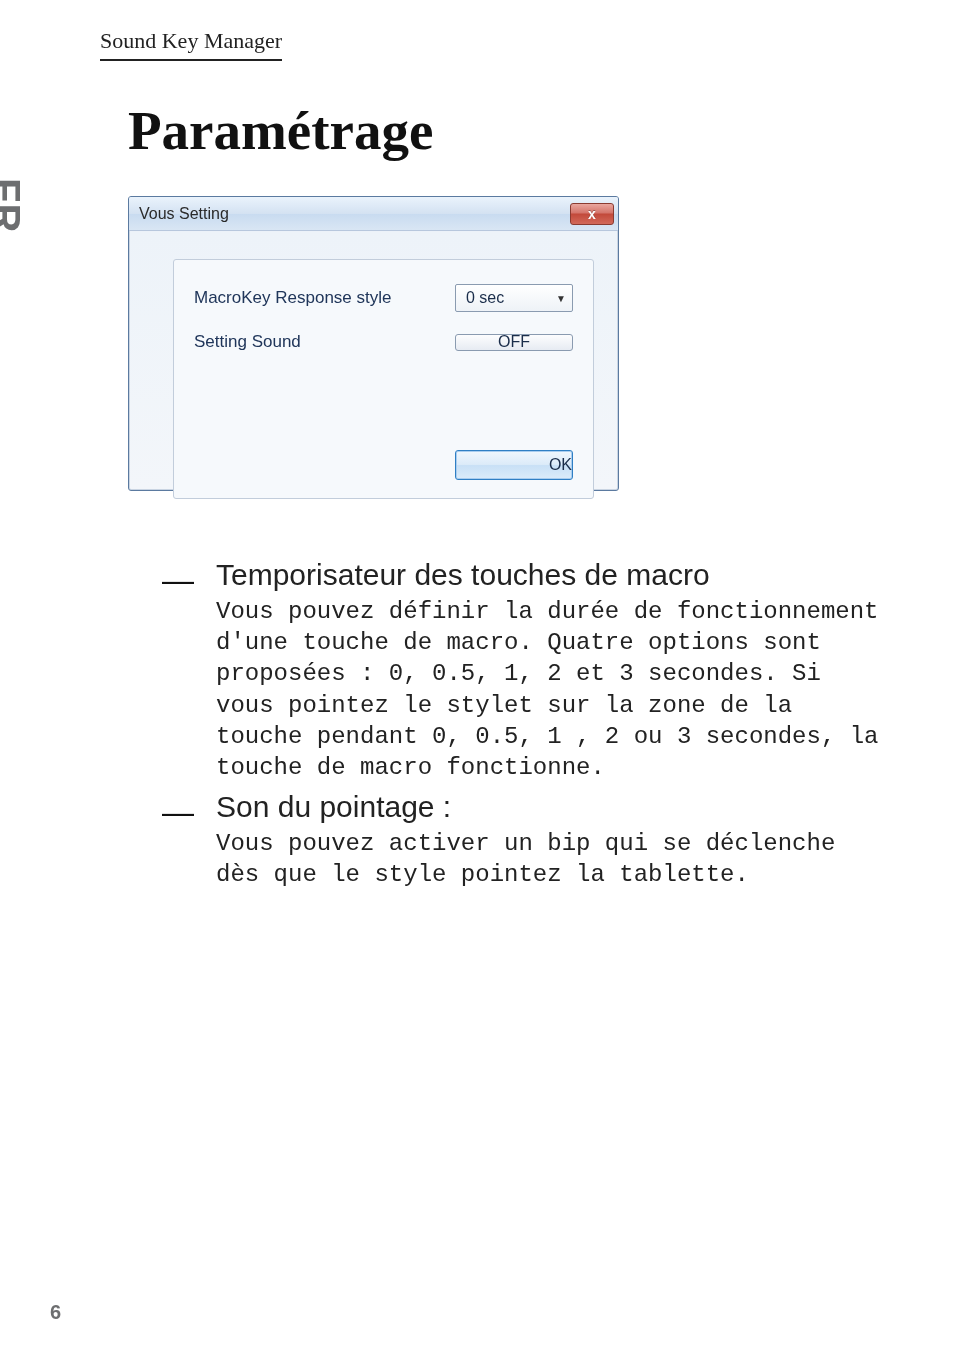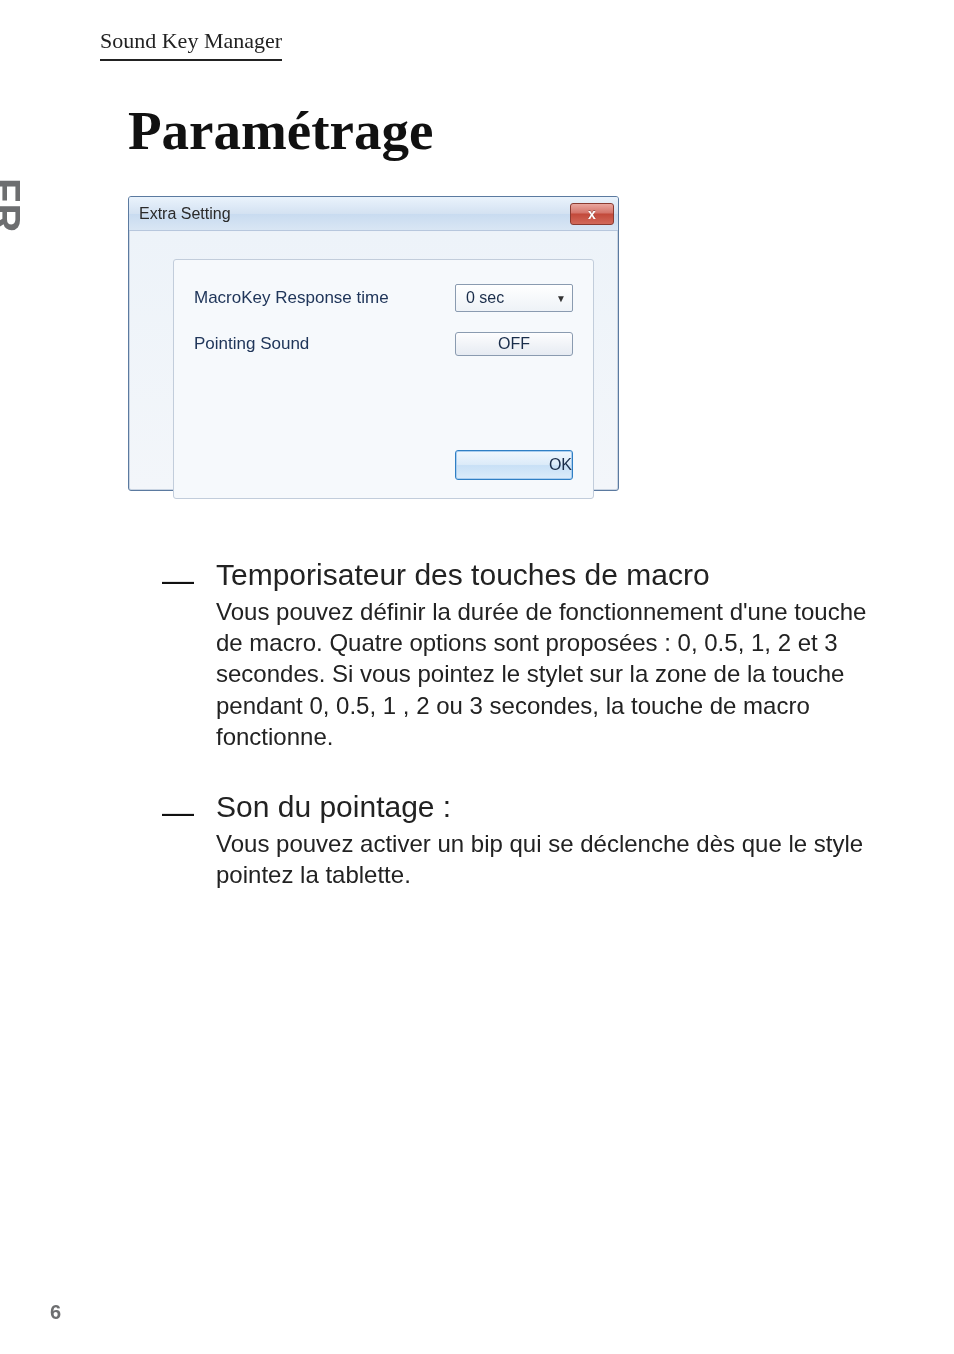--- a/index.html
+++ b/index.html
@@ -125,21 +125,21 @@
     font-size: 16px;
     color: #1a2d4a;
     cursor: pointer;
   }
   .dropdown .caret {
     font-size: 10px;
     color: #333;
   }
   .toggle-btn {
     width: 118px;
-    height: 24px;
+    height: 17px;
     border: 1px solid #8a9bb0;
     border-radius: 3px;
     background: linear-gradient(to bottom, #fdfdfe, #e6ebf2);
     display: flex;
     align-items: center;
     justify-content: center;
     font-size: 16px;
     color: #1a2d4a;
     cursor: pointer;
   }
@@ -179,21 +179,21 @@
     font-weight: 300;
   }
   .section-title {
     font-family: Arial, Helvetica, sans-serif;
     font-size: 30px;
     color: #222;
     margin-left: 54px;
     margin-bottom: 4px;
   }
   .section-body {
-    font-family: Liberation Sans, sans-serif;
+    font-family: Liberation Mono, monospace;
     font-size: 24px;
     color: #222;
     margin-left: 54px;
     line-height: 1.3;
   }
 
   
   .page-num {
     position: absolute;
     left: 50px;
@@ -208,36 +208,36 @@
 <body>
 
 <div class="lang-tab">FR</div>
 
 <div class="header-line">Sound Key Manager</div>
 
 <h1 class="main-heading">Paramétrage</h1>
 
 <div class="dialog">
   <div class="dialog-titlebar">
-    <span class="dialog-title">Extra Setting</span>
+    <span class="dialog-title">Vous Setting</span>
     <div class="close-btn">
       <span>x</span>
     </div>
   </div>
   <div class="dialog-body">
     <div class="dialog-panel">
       <div class="form-row">
-        <span class="form-label">MacroKey Response time</span>
+        <span class="form-label">MacroKey Response style</span>
         <div class="dropdown">
           <span>0 sec</span>
           <span class="caret">▼</span>
         </div>
       </div>
       <div class="form-row">
-        <span class="form-label">Pointing Sound</span>
+        <span class="form-label">Setting Sound</span>
         <div class="toggle-btn">
           <span>OFF</span>
         </div>
       </div>
       <div class="ok-btn">
         <span>OK</span>
       </div>
     </div>
   </div>
 </div>

